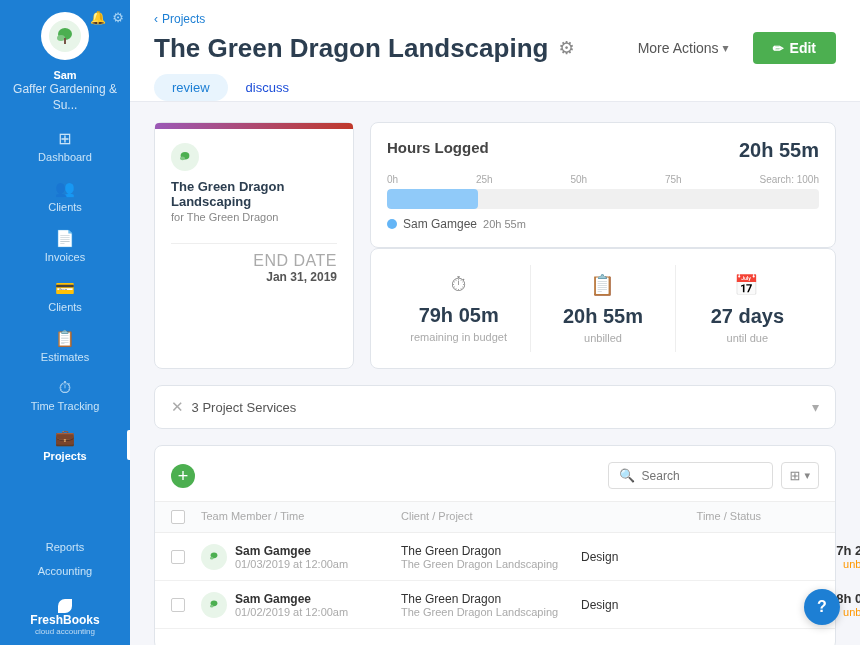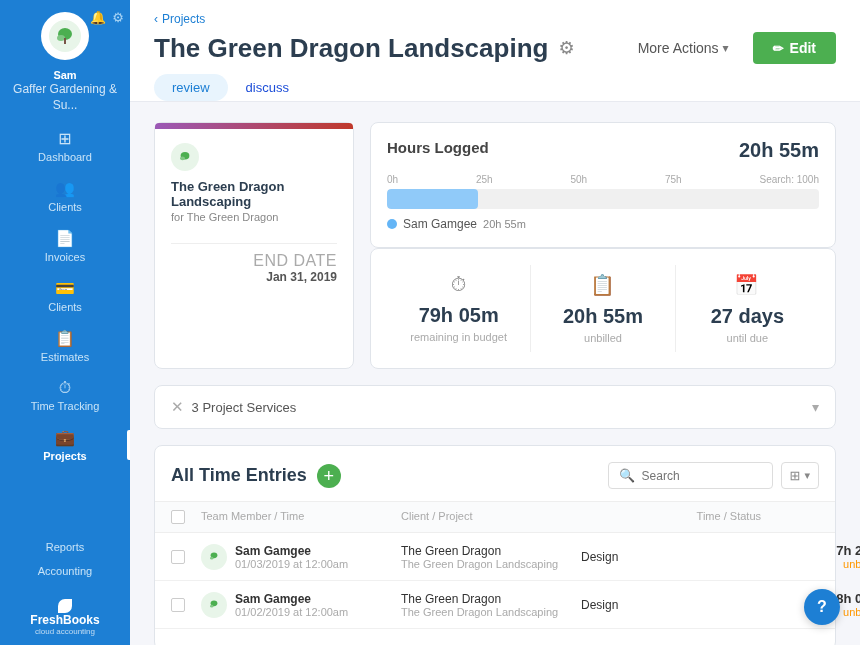--- a/index.html
+++ b/index.html
@@ -310,21 +310,20 @@
       <div class="services-left">
         <span class="services-icon">✕</span>
         <span>3 Project Services</span>
       </div>
       <span class="services-chevron">▾</span>
     </div>
 
     <div class="time-entries-section">
       <div class="time-entries-header">
         <div class="time-entries-title-row">
-          <span class="time-entries-title">All Time Entries</span>
           <button class="add-entry-btn">+</button>
         </div>
         <div class="time-entries-controls">
           <div class="search-box">
             <span class="search-icon">🔍</span>
             <input class="search-input" type="text" placeholder="Search" style="">
           </div>
           <div class="view-toggle">
             <span class="view-icon">⊞</span>
             <span class="view-chevron">▾</span>

